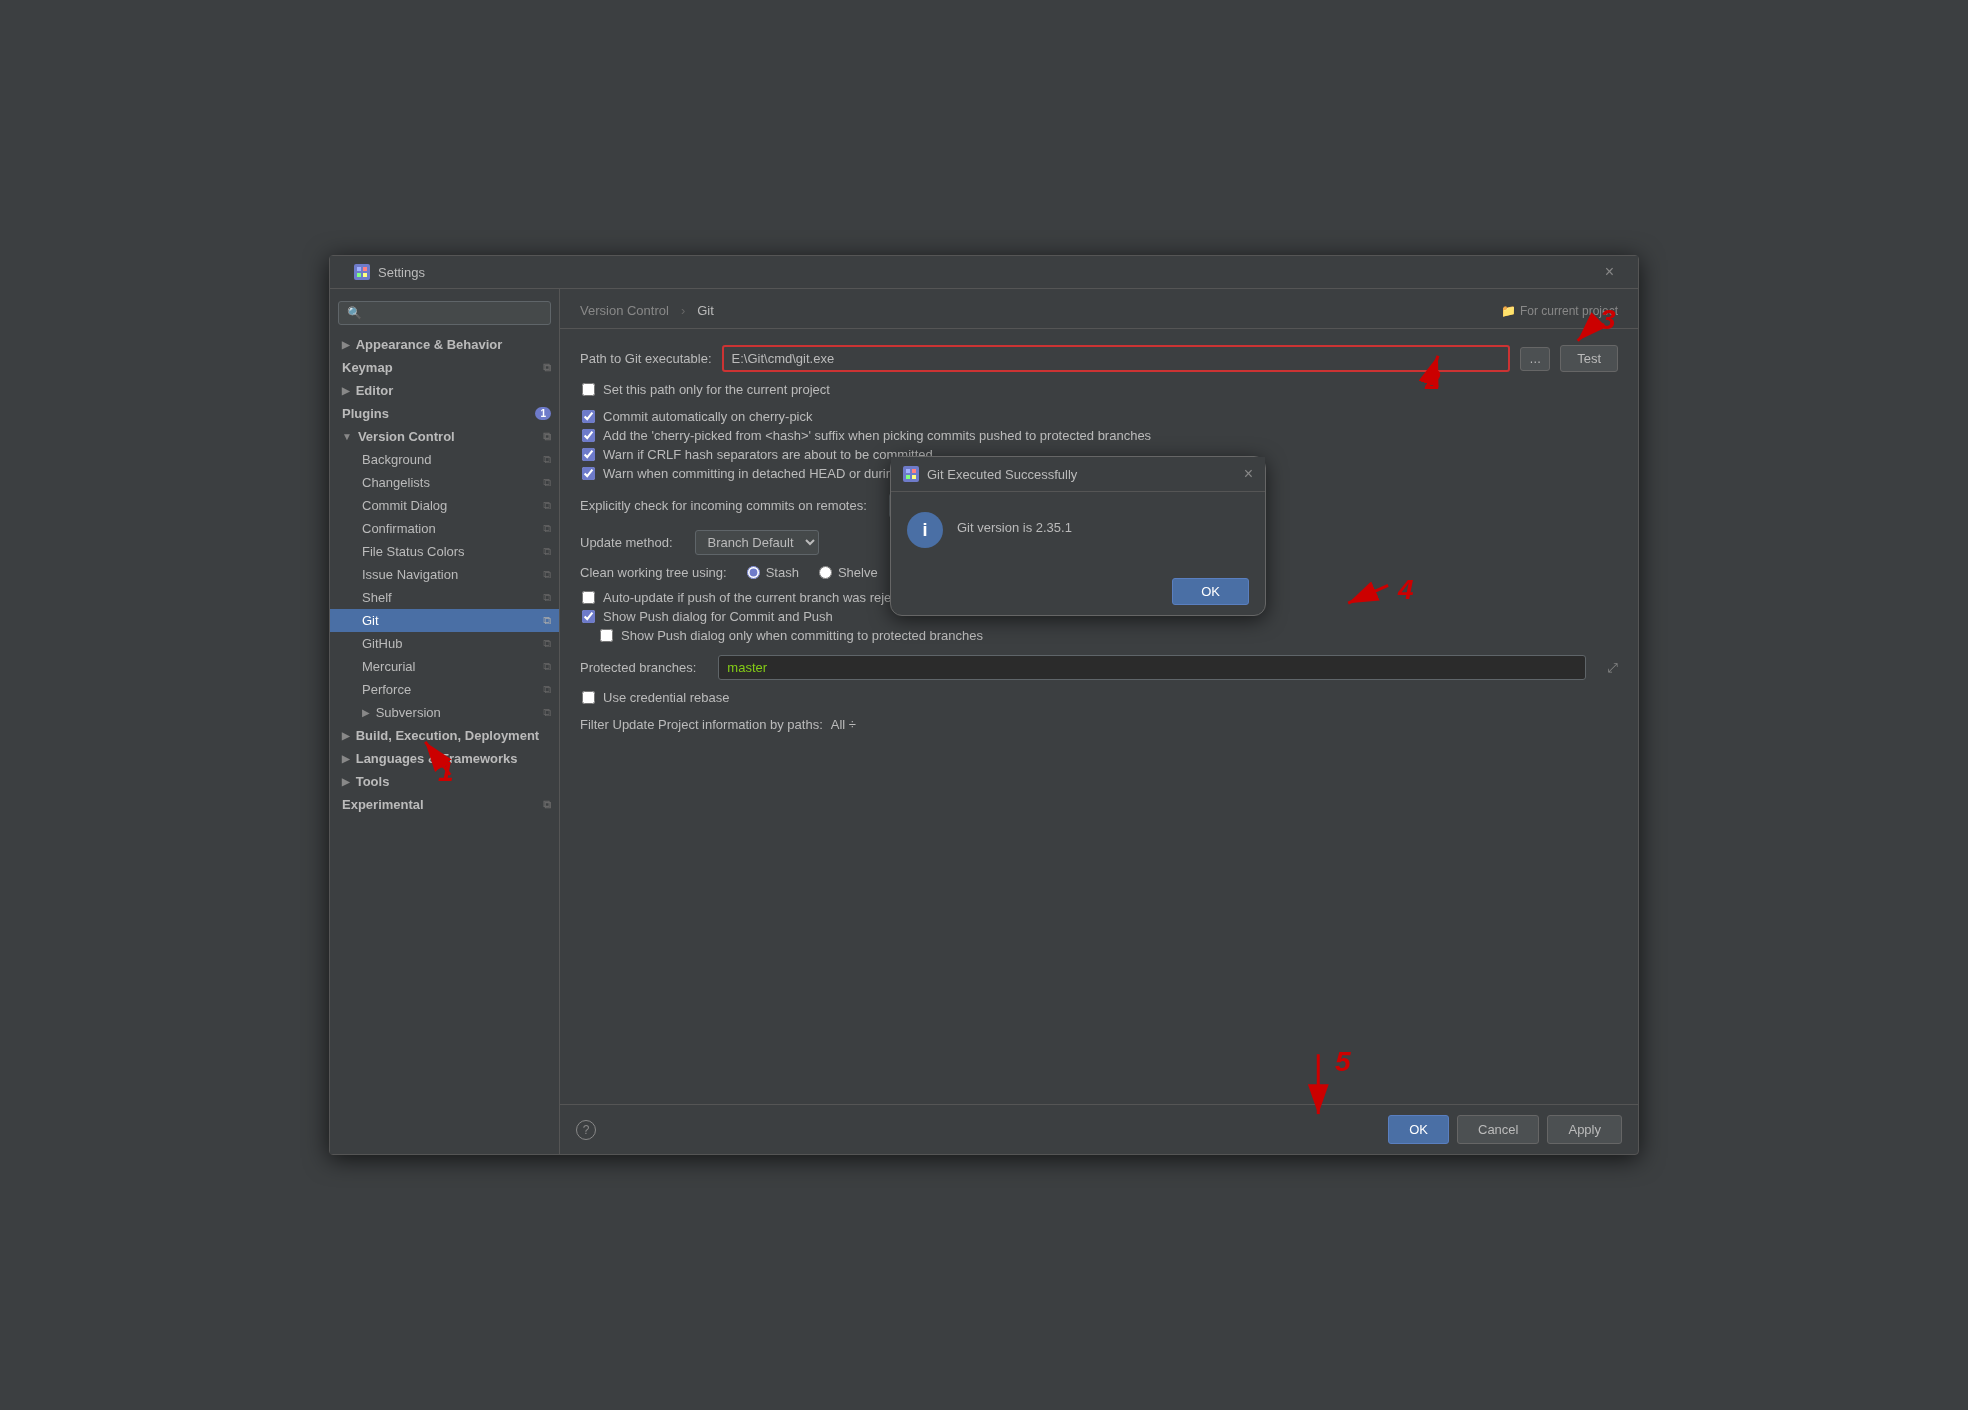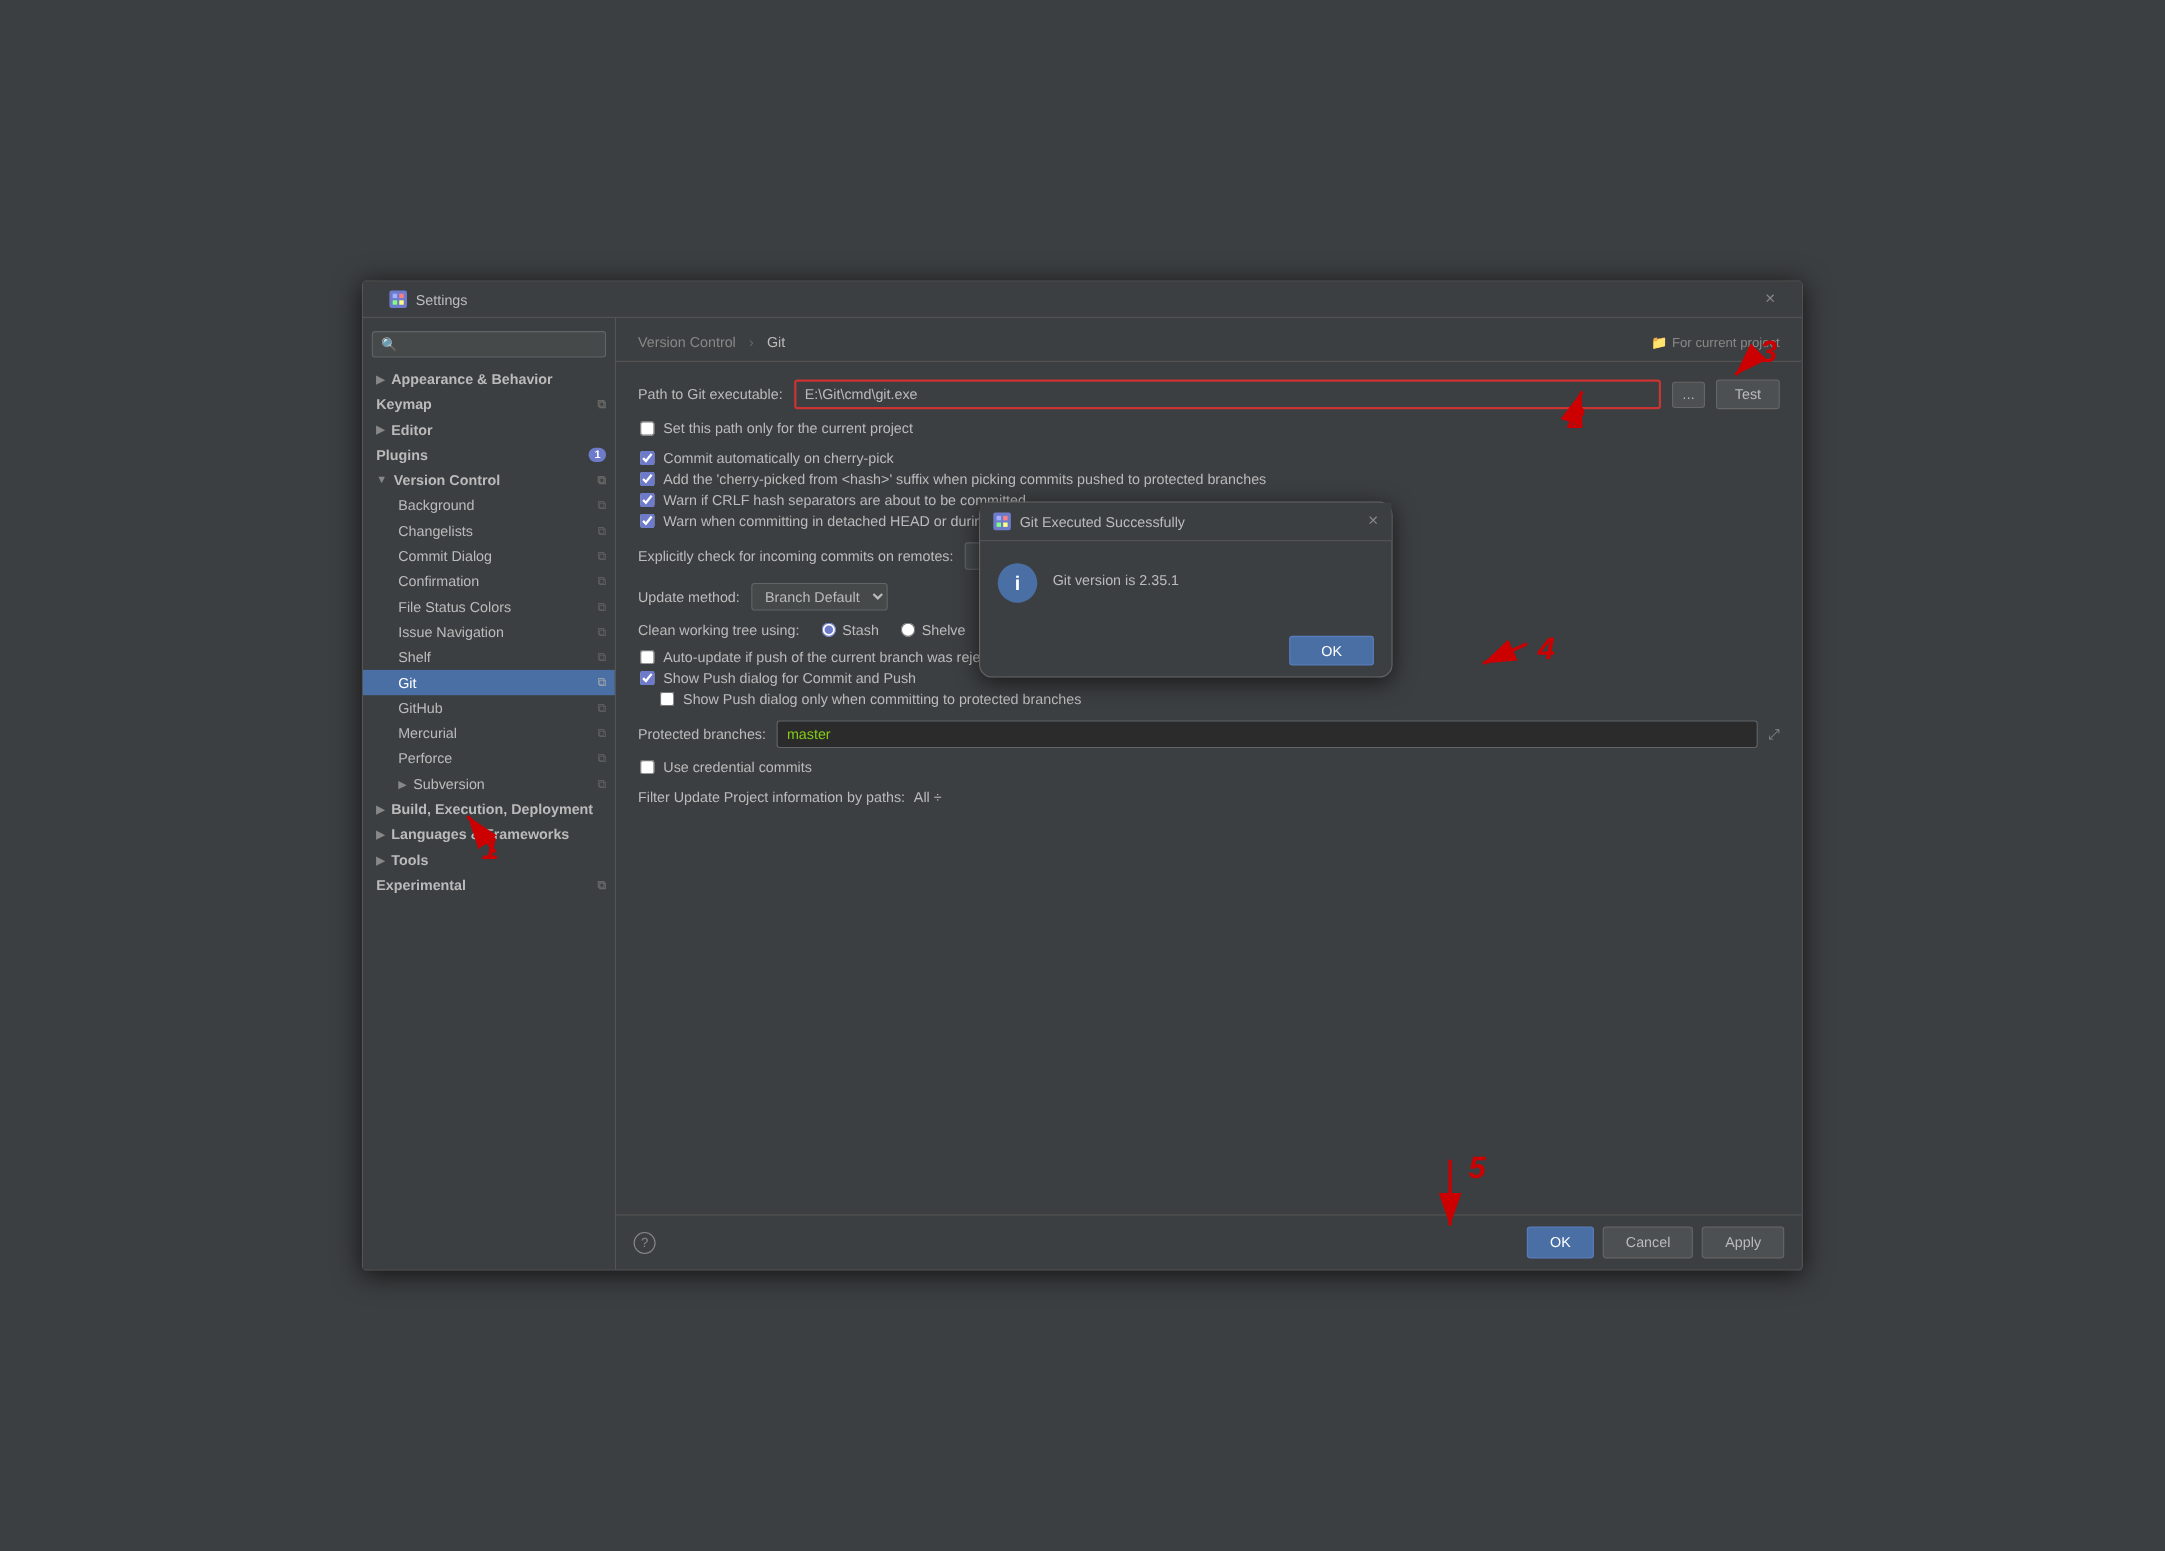--- a/index.html
+++ b/index.html
@@ -218,21 +218,21 @@
       padding-left: 2px;
     }
     .checkbox-row input[type=checkbox] {
       accent-color: #6e7bca;
       cursor: pointer;
     }
     .section-gap { margin-top: 12px; }
     .form-row {
       display: flex;
       align-items: center;
-      gap: 10px;
+      gap: 22px;
       margin-bottom: 10px;
     }
     .form-label { color: #bbbbbb; white-space: nowrap; }
     select.form-select {
       background: #45494a;
       border: 1px solid #5f6569;
       border-radius: 3px;
       padding: 3px 8px;
       color: #bbbbbb;
       font-size: 13px;
@@ -633,21 +633,21 @@
         <div class="section-gap"></div>
 
         <div class="form-row">
           <span class="form-label">Protected branches:</span>
           <input class="protected-input" type="text" value="master" style="">
           <span style="color:#888;">⤢</span>
         </div>
 
         <div class="checkbox-row">
           <input type="checkbox" style="">
-          <span>Use credential commits</span>
+          <span>Use credential rebase</span>
         </div>
 
         <div class="filter-row section-gap">
           <span class="form-label">Filter Update Project information by paths:</span>
           <span class="filter-val">All ÷</span>
         </div>
       </div>
 
       <div class="bottom-bar">
         <div class="bottom-left">

